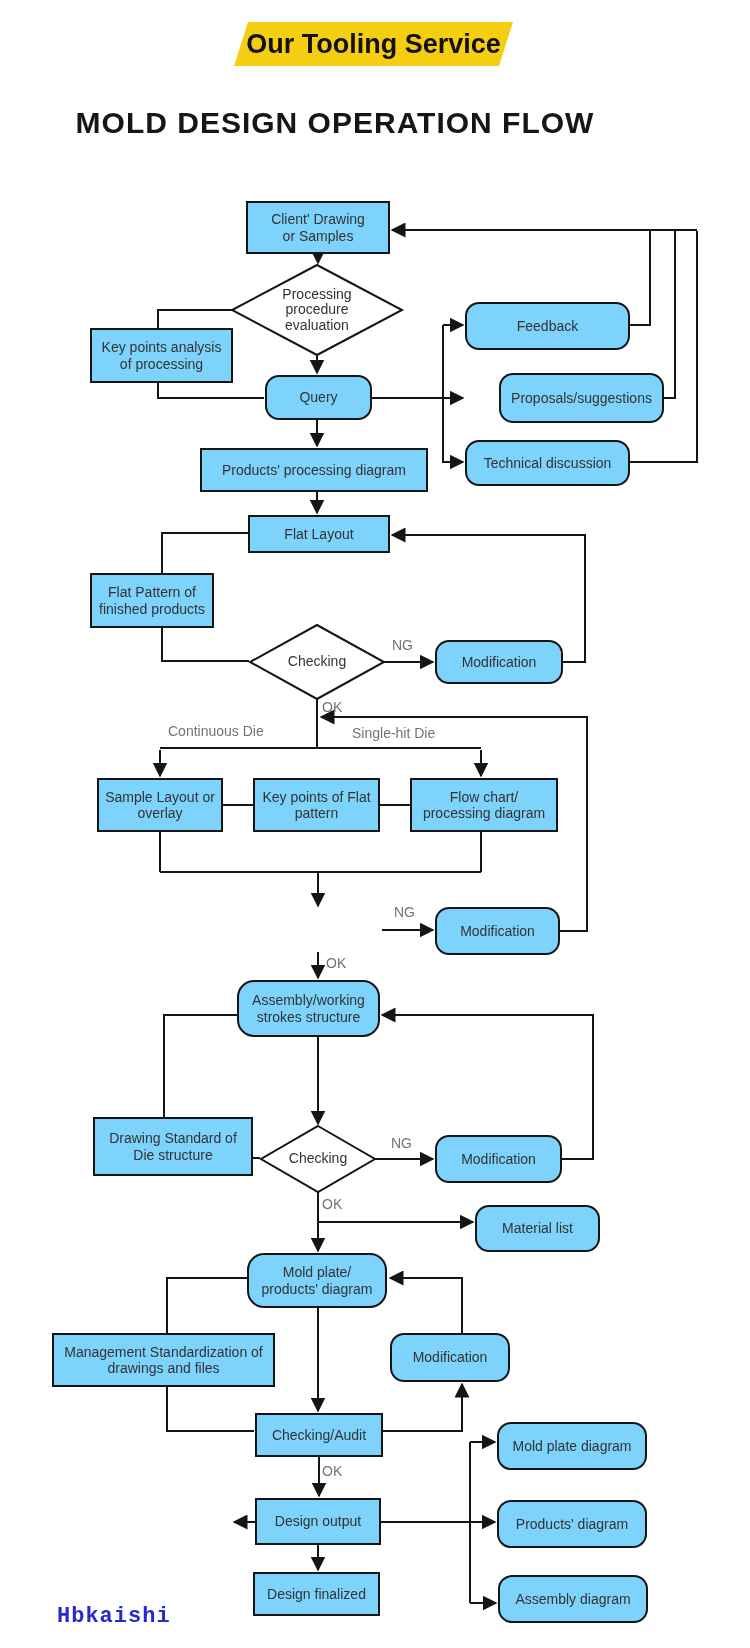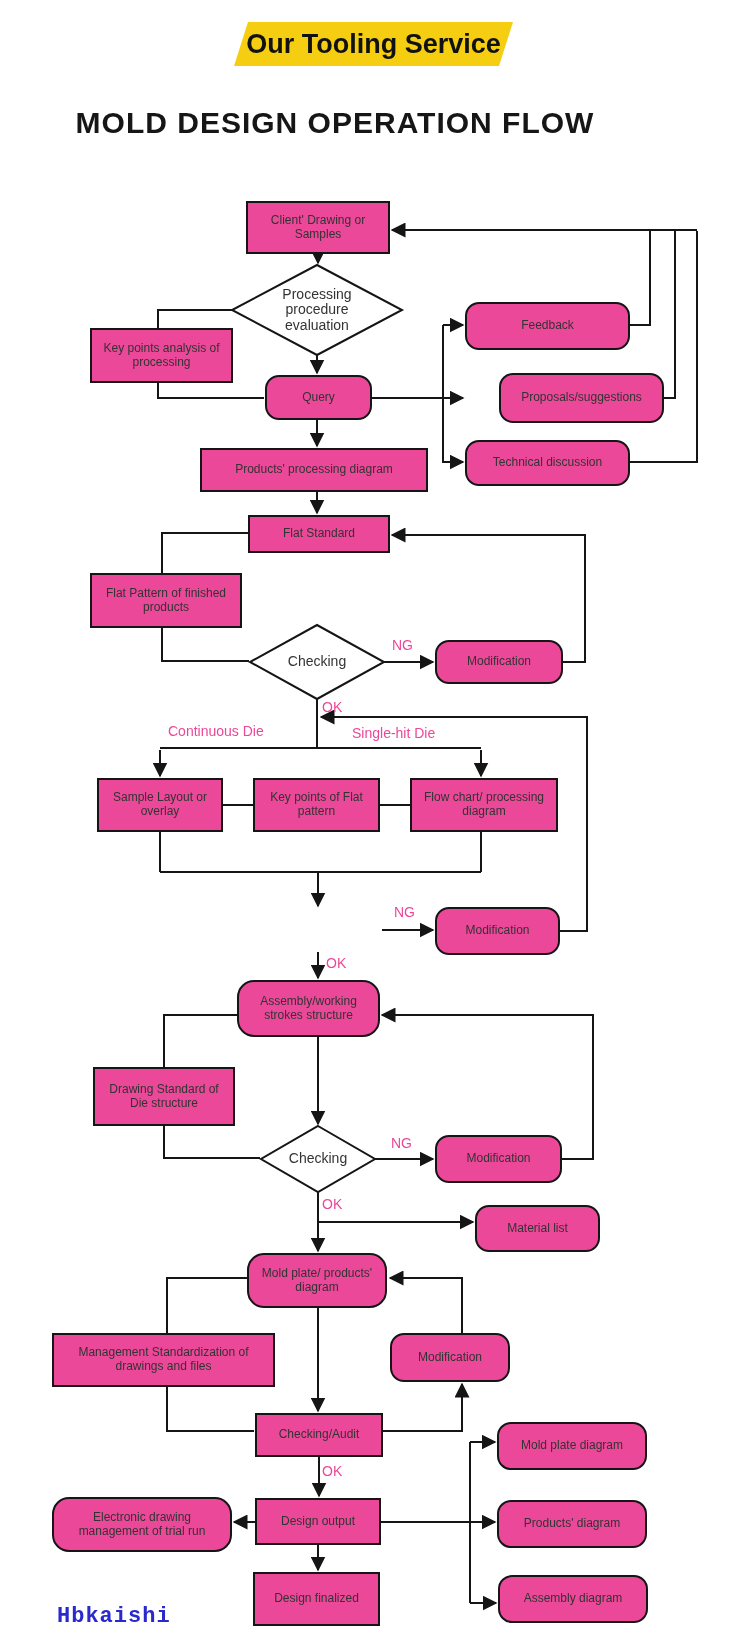--- a/index.html
+++ b/index.html
@@ -5,28 +5,28 @@
   html,body{margin:0;padding:0;background:#ffffff;}
   #page{position:relative;width:750px;height:1648px;background:#ffffff;overflow:hidden;
         font-family:"Liberation Sans","DejaVu Sans",sans-serif;}
   #flow-svg{position:absolute;left:0;top:0;z-index:1;}
   .badge{position:absolute;left:234px;top:22px;width:279px;height:44px;background:#F5CE11;
          clip-path:polygon(14px 0,100% 0,calc(100% - 14px) 100%,0 100%);
          display:flex;align-items:center;justify-content:center;z-index:2;}
   .badge span{font-size:27px;font-weight:700;color:#111;}
   .title{position:absolute;left:0;top:106px;width:670px;text-align:center;font-size:30px;
          font-weight:700;letter-spacing:1px;color:#161616;z-index:2;}
-  .node{position:absolute;box-sizing:border-box;background:#ec4899;border:2px solid #151515;
+  .node{position:absolute;box-sizing:border-box;background:#7dd3fc;border:2px solid #151515;
         display:flex;align-items:center;justify-content:center;text-align:center;
-        font-size:12px;line-height:1.15;color:#333;padding:2px 6px;z-index:2;}
+        font-size:14px;line-height:1.15;color:#333;padding:2px 6px;z-index:2;}
   .rounded{border-radius:14px;}
   .big-rounded{border-radius:17px;}
   .dlabel{position:absolute;display:flex;align-items:center;justify-content:center;
           text-align:center;font-size:14px;line-height:1.1;color:#333;z-index:2;}
-  .elabel{position:absolute;font-size:14px;color:#ec4899;z-index:2;white-space:nowrap;}
+  .elabel{position:absolute;font-size:14px;color:#737373;z-index:2;white-space:nowrap;}
   .watermark{position:absolute;left:20px;top:1604px;font-family:"Liberation Mono","DejaVu Sans Mono",monospace;
              font-weight:700;font-size:22px;letter-spacing:1px;color:#2929CE;z-index:2;margin-left:37px;}
 </style>
 </head>
 <body>
 
 <div id="page">
 
   <svg id="flow-svg" width="750" height="1648" viewBox="0 0 750 1648">
     <defs>
@@ -87,44 +87,43 @@
   </svg>
 
   <div class="badge">
     <span>Our Tooling Service</span>
   </div>
   <div class="title">MOLD DESIGN OPERATION FLOW</div>
 
   <div class="node" style="left:246px;top:201px;width:144px;height:53px;padding:2px 18px;">Client' Drawing or Samples</div>
   <div class="node" style="left:90px;top:328px;width:143px;height:55px;">Key points analysis of processing</div>
   <div class="node" style="left:200px;top:448px;width:228px;height:44px;">Products' processing diagram</div>
-  <div class="node" style="left:248px;top:515px;width:142px;height:38px;">Flat Standard</div>
-  <div class="node" style="left:90px;top:573px;width:152px;height:55px;">Flat Pattern of finished products</div>
+  <div class="node" style="left:248px;top:515px;width:142px;height:38px;">Flat Layout</div>
+  <div class="node" style="left:90px;top:573px;width:124px;height:55px;">Flat Pattern of finished products</div>
   <div class="node" style="left:97px;top:778px;width:126px;height:54px;">Sample Layout or overlay</div>
   <div class="node" style="left:410px;top:778px;width:148px;height:54px;padding:2px 4px;">Flow chart/ processing diagram</div>
   <div class="node" style="left:253px;top:778px;width:127px;height:54px;">Key points of Flat pattern</div>
-  <div class="node" style="left:93px;top:1067px;width:142px;height:59px;">Drawing Standard of Die structure</div>
+  <div class="node" style="left:93px;top:1117px;width:160px;height:59px;">Drawing Standard of Die structure</div>
   <div class="node" style="left:52px;top:1333px;width:223px;height:54px;">Management Standardization of drawings and files</div>
   <div class="node" style="left:255px;top:1413px;width:128px;height:44px;">Checking/Audit</div>
   <div class="node" style="left:255px;top:1498px;width:126px;height:47px;">Design output</div>
-  <div class="node" style="left:253px;top:1572px;width:127px;height:54px;">Design finalized</div>
+  <div class="node" style="left:253px;top:1572px;width:127px;height:44px;">Design finalized</div>
 
   <div class="node rounded" style="left:265px;top:375px;width:107px;height:45px;">Query</div>
   <div class="node rounded" style="left:465px;top:302px;width:165px;height:48px;">Feedback</div>
   <div class="node rounded" style="left:465px;top:373px;width:165px;height:50px;margin-left:34px;">Proposals/suggestions</div>
   <div class="node rounded" style="left:465px;top:440px;width:165px;height:46px;">Technical discussion</div>
   <div class="node rounded" style="left:435px;top:640px;width:128px;height:44px;">Modification</div>
   <div class="node rounded" style="left:435px;top:907px;width:125px;height:48px;">Modification</div>
   <div class="node big-rounded" style="left:237px;top:980px;width:143px;height:57px;">Assembly/working strokes structure</div>
   <div class="node rounded" style="left:435px;top:1135px;width:127px;height:48px;">Modification</div>
   <div class="node rounded" style="left:475px;top:1205px;width:125px;height:47px;">Material list</div>
   <div class="node big-rounded" style="left:247px;top:1253px;width:140px;height:55px;">Mold plate/ products' diagram</div>
   <div class="node rounded" style="left:390px;top:1333px;width:120px;height:49px;">Modification</div>
   <div class="node rounded" style="left:497px;top:1422px;width:150px;height:48px;">Mold plate diagram</div>
-  <div class="node big-rounded" style="left:52px;top:1497px;width:180px;height:55px;padding:2px 4px;">Electronic drawing management of trial run</div>
   <div class="node rounded" style="left:497px;top:1500px;width:150px;height:48px;">Products' diagram</div>
   <div class="node rounded" style="left:498px;top:1575px;width:150px;height:48px;">Assembly diagram</div>
 
   <div class="dlabel" style="left:262px;top:272px;width:110px;height:76px;">Processing procedure evaluation</div>
   <div class="dlabel" style="left:277px;top:644px;width:80px;height:36px;">Checking</div>
   <div class="dlabel" style="left:278px;top:1141px;width:80px;height:36px;">Checking</div>
 
   <div class="elabel" style="left:392px;top:637px;">NG</div>
   <div class="elabel" style="left:322px;top:699px;">OK</div>
   <div class="elabel" style="left:168px;top:723px;">Continuous Die</div>

